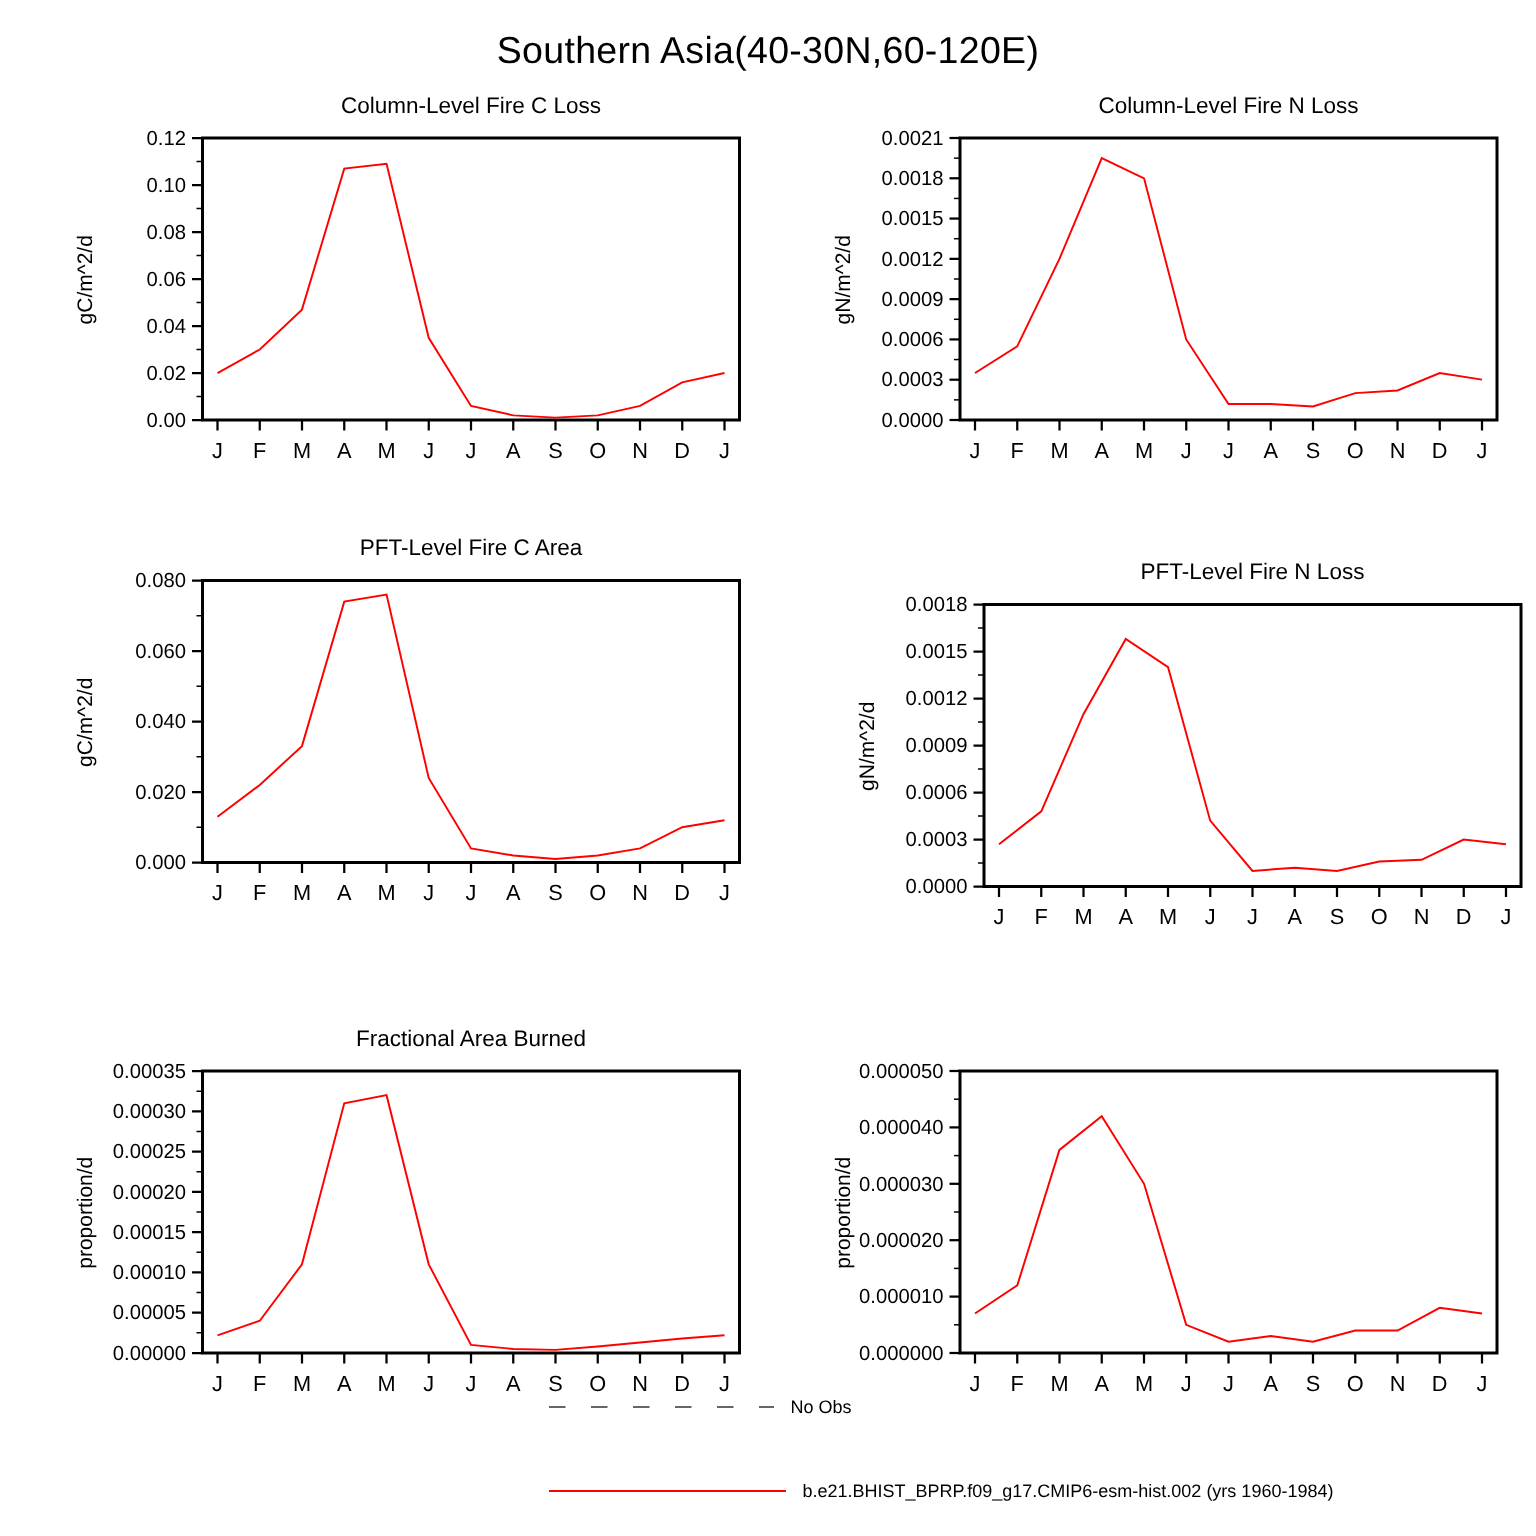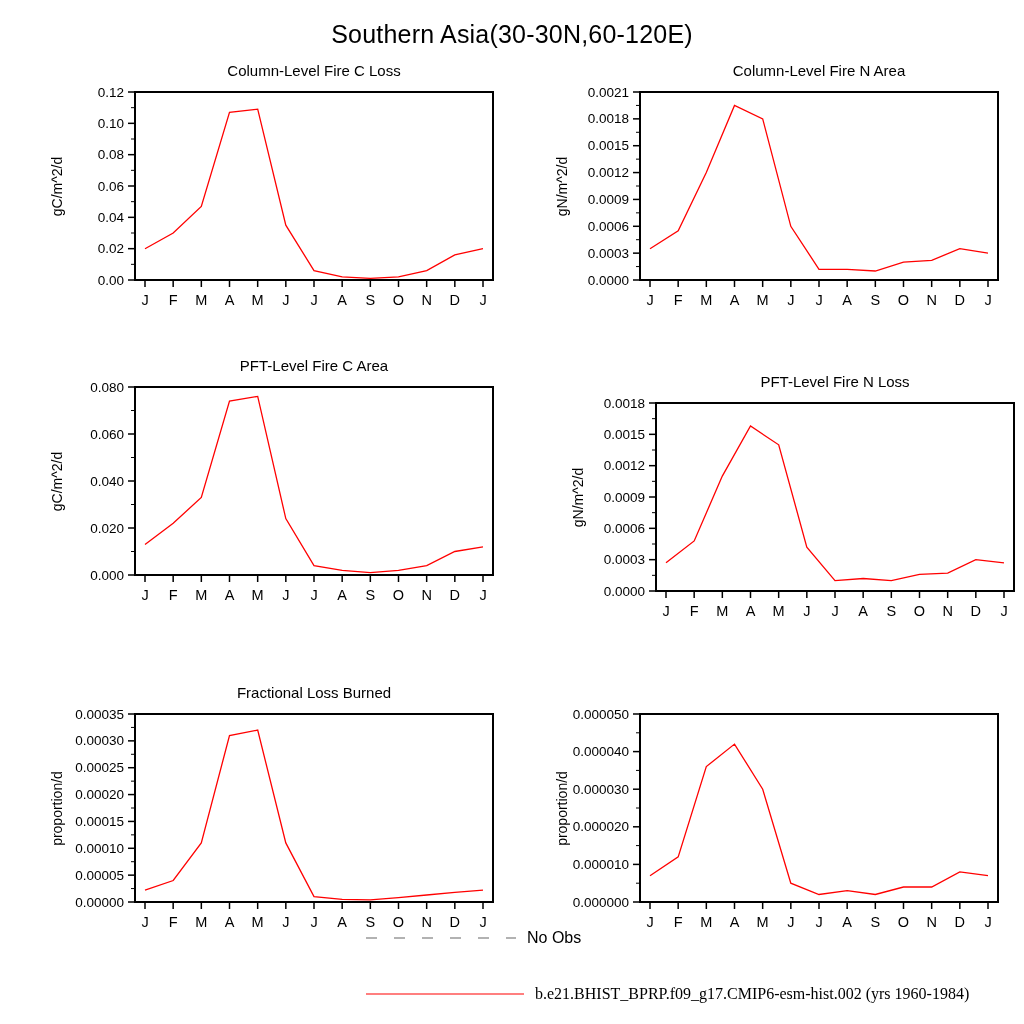--- a/index.html
+++ b/index.html
@@ -20,30 +20,30 @@
   .chart-title{
     position:absolute;top:0;left:92px;width:358px;
     text-align:center;font-size:15px;white-space:nowrap;
   }
   .plot{position:absolute;top:20px;left:0;}
   .ylabel{
     position:absolute;left:-80px;top:116px;width:188px;height:17px;
     text-align:center;font-size:14px;transform:rotate(-90deg);white-space:nowrap;
   }
   svg text{font-family:"Liberation Sans","DejaVu Sans",sans-serif;fill:#000;}
-  .legend{position:absolute;left:362px;top:932px;font-size:16px;}
+  .legend{position:absolute;left:362px;top:932px;font-size:12px;}
   .legend-row{display:flex;align-items:center;height:12px;}
-  .legend-row + .legend-row{margin-top:44px;font-family:Liberation Serif, serif;}
+  .legend-row + .legend-row{margin-top:44px;}
   .legend svg{display:block;margin-right:7px;}
   .legend-label{white-space:nowrap;}
 </style>
 </head>
 <body>
 
-<div class="main-title">Southern Asia(30-30N,60-120E)</div>
+<div class="main-title">Southern Asia(40-30N,60-120E)</div>
 
 <div class="grid">
 
   <figure class="chart" style="margin:0">
     <div class="chart-title">Column-Level Fire C Loss</div>
     <div class="ylabel">gC/m^2/d</div>
     <svg class="plot" width="462" height="230" viewBox="0 0 462 230">
         <rect x="92" y="10" width="358" height="188" fill="none" stroke="#000" stroke-width="2"></rect>
         <line x1="85" y1="198" x2="92" y2="198" stroke="#000" stroke-width="1.5"></line>
         <text x="81" y="202.5" text-anchor="end" font-size="13.5">0.00</text>
@@ -89,21 +89,21 @@
         <text x="383.6666666666667" y="223" text-anchor="middle" font-size="14.5">N</text>
         <line x1="411.83333333333337" y1="198" x2="411.83333333333337" y2="205" stroke="#000" stroke-width="1.5"></line>
         <text x="411.83333333333337" y="223" text-anchor="middle" font-size="14.5">D</text>
         <line x1="440" y1="198" x2="440" y2="205" stroke="#000" stroke-width="1.5"></line>
         <text x="440" y="223" text-anchor="middle" font-size="14.5">J</text>
         <polyline points="102.0,166.7 130.2,151.0 158.3,124.4 186.5,30.4 214.7,27.2 242.8,143.2 271.0,188.6 299.2,194.9 327.3,196.4 355.5,194.9 383.7,188.6 411.8,172.9 440.0,166.7" fill="none" stroke="#ff0000" stroke-width="1.3"></polyline>
       </svg>
   </figure>
 
   <figure class="chart" style="margin:0">
-    <div class="chart-title">Column-Level Fire N Area</div>
+    <div class="chart-title">Column-Level Fire N Loss</div>
     <div class="ylabel">gN/m^2/d</div>
     <svg class="plot" width="462" height="230" viewBox="0 0 462 230">
         <rect x="92" y="10" width="358" height="188" fill="none" stroke="#000" stroke-width="2"></rect>
         <line x1="85" y1="198" x2="92" y2="198" stroke="#000" stroke-width="1.5"></line>
         <text x="81" y="202.5" text-anchor="end" font-size="13.5">0.0000</text>
         <line x1="88" y1="184.57142857142858" x2="92" y2="184.57142857142858" stroke="#000" stroke-width="1"></line>
         <line x1="85" y1="171.14285714285717" x2="92" y2="171.14285714285717" stroke="#000" stroke-width="1.5"></line>
         <text x="81" y="175.64285714285717" text-anchor="end" font-size="13.5">0.0003</text>
         <line x1="88" y1="157.71428571428572" x2="92" y2="157.71428571428572" stroke="#000" stroke-width="1"></line>
         <line x1="85" y1="144.28571428571428" x2="92" y2="144.28571428571428" stroke="#000" stroke-width="1.5"></line>
@@ -251,21 +251,21 @@
         <text x="383.6666666666667" y="223" text-anchor="middle" font-size="14.5">N</text>
         <line x1="411.83333333333337" y1="198" x2="411.83333333333337" y2="205" stroke="#000" stroke-width="1.5"></line>
         <text x="411.83333333333337" y="223" text-anchor="middle" font-size="14.5">D</text>
         <line x1="440" y1="198" x2="440" y2="205" stroke="#000" stroke-width="1.5"></line>
         <text x="440" y="223" text-anchor="middle" font-size="14.5">J</text>
         <polyline points="102.0,169.8 130.2,147.9 158.3,83.1 186.5,33.0 214.7,51.8 242.8,154.1 271.0,187.6 299.2,185.5 327.3,187.6 355.5,181.3 383.7,180.2 411.8,166.7 440.0,169.8" fill="none" stroke="#ff0000" stroke-width="1.3"></polyline>
       </svg>
   </figure>
 
   <figure class="chart" style="margin:0">
-    <div class="chart-title">Fractional Loss Burned</div>
+    <div class="chart-title">Fractional Area Burned</div>
     <div class="ylabel">proportion/d</div>
     <svg class="plot" width="462" height="230" viewBox="0 0 462 230">
         <rect x="92" y="10" width="358" height="188" fill="none" stroke="#000" stroke-width="2"></rect>
         <line x1="85" y1="198" x2="92" y2="198" stroke="#000" stroke-width="1.5"></line>
         <text x="81" y="202.5" text-anchor="end" font-size="13.5">0.00000</text>
         <line x1="88" y1="184.57142857142858" x2="92" y2="184.57142857142858" stroke="#000" stroke-width="1"></line>
         <line x1="85" y1="171.14285714285714" x2="92" y2="171.14285714285714" stroke="#000" stroke-width="1.5"></line>
         <text x="81" y="175.64285714285714" text-anchor="end" font-size="13.5">0.00005</text>
         <line x1="88" y1="157.71428571428572" x2="92" y2="157.71428571428572" stroke="#000" stroke-width="1"></line>
         <line x1="85" y1="144.28571428571428" x2="92" y2="144.28571428571428" stroke="#000" stroke-width="1.5"></line>

